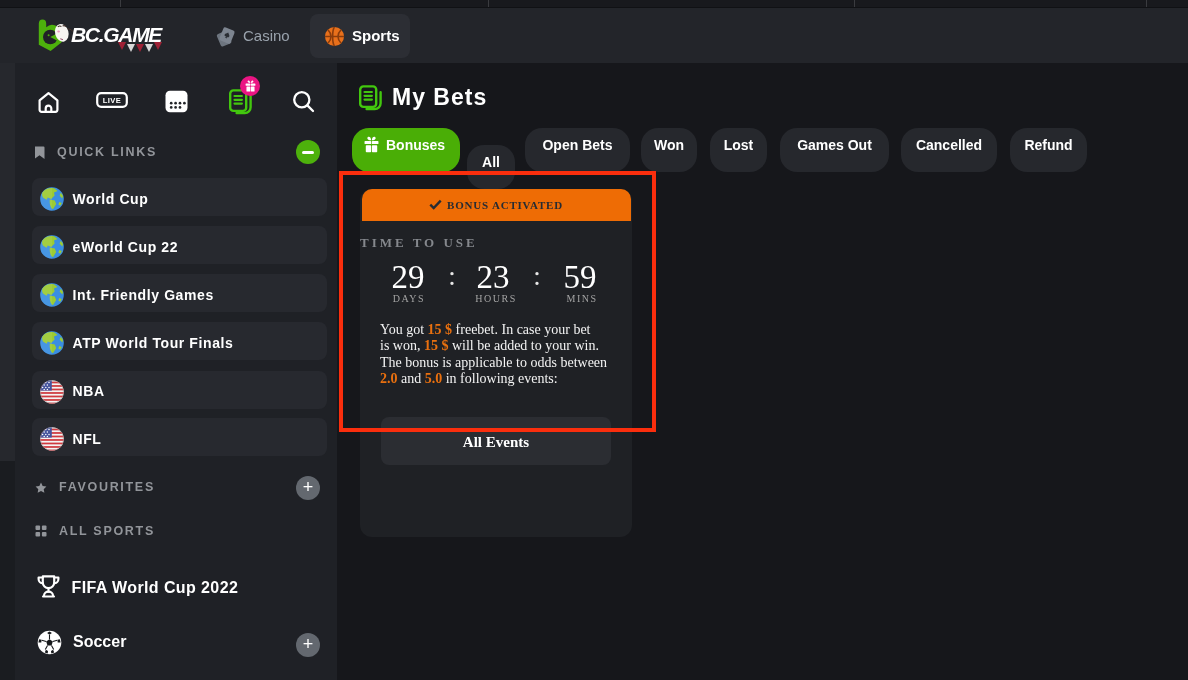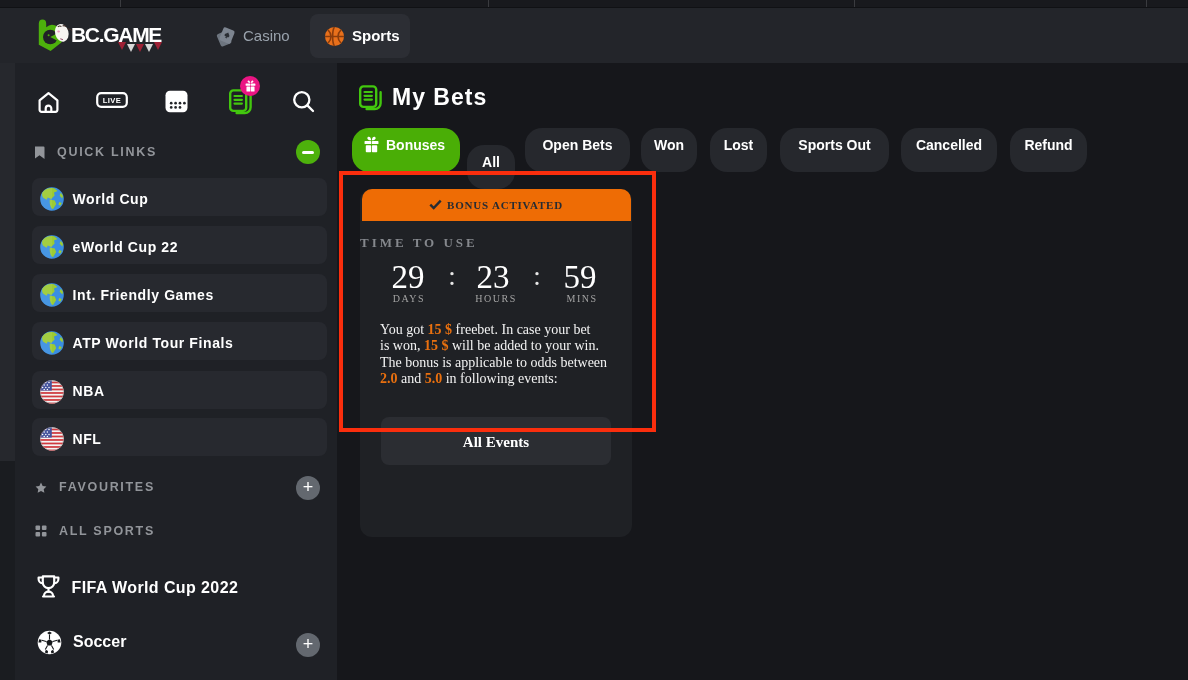--- a/index.html
+++ b/index.html
@@ -2,21 +2,21 @@
 <html><head>
 <meta charset="utf-8">
 <style>
   * { margin:0; padding:0; box-sizing:border-box; }
   html,body { width:1188px; height:680px; background:#16171b; font-family:"Liberation Sans", sans-serif; overflow:hidden; }
   .abs { position:absolute; }
   #stage { position:relative; width:1188px; height:680px; }
   #topstrip { left:0; top:0; width:1188px; height:8px; background:#18191d; border-bottom:1px solid #101114; }
   .vline { position:absolute; top:0; width:1px; height:7px; background:#3a3b3f; }
   #header { left:0; top:8px; width:1188px; height:55px; background:#23252a; }
-  #logotext { left:71px; top:15px; font-size:21px; font-weight:bold; color:#fff; letter-spacing:-1.3px; }
+  #logotext { left:71px; top:15px; font-size:21px; font-weight:bold; color:#fff; letter-spacing:-1.3px;font-style:italic; }
   #casino { left:243px; top:19px; color:#99a2ac; font-size:15px; }
   #sportsbtn { left:310px; top:6px; width:100px; height:44px; background:#2c2e34; border-radius:8px; }
   #sportstext { left:352px; top:19px; font-size:15px; font-weight:bold; color:#fff; }
   #leftstrip { left:0; top:63px; width:15px; height:617px; background:#1a1c20; }
   #thumb { left:0; top:63px; width:15px; height:398px; background:#26282d; }
   #sidebar { left:15px; top:63px; width:322px; height:617px; background:#1f2126; }
   .srow { position:absolute; left:16.5px; width:295px; height:38px; background:#27292f; border-radius:8px; }
   .srow .txt { position:absolute; left:41px; top:54%; transform:translateY(-50%); color:#fff; font-weight:bold; font-size:14px; letter-spacing:0.6px; }
   .srow svg { position:absolute; left:8px; top:9px; }
   .seclabel { position:absolute; color:#92959a; font-weight:bold; font-size:12.5px; letter-spacing:1.7px; }
@@ -340,21 +340,21 @@
             <rect x="2.6" y="12" width="6.9" height="9" rx="1"></rect>
             <rect x="10.5" y="12" width="6.9" height="9" rx="1"></rect>
             <path d="M9.5 5.5 C6.5 5.5 4.6 4.6 4.6 2.9 A2 2 0 0 1 8.2 1.7 C8.9 2.6 9.5 4 9.5 5.5 Z"></path>
             <path d="M10.5 5.5 C13.5 5.5 15.4 4.6 15.4 2.9 A2 2 0 0 0 11.8 1.7 C11.1 2.6 10.5 4 10.5 5.5 Z"></path>
           </g>
         </svg>Bonuses</div>
     <div class="pill" style="left:130px; width:48px;margin-top:17px;">All</div>
     <div class="pill" style="left:188px; width:105px;">Open Bets</div>
     <div class="pill" style="left:304px; width:56px;">Won</div>
     <div class="pill" style="left:373px; width:57px;">Lost</div>
-    <div class="pill" style="left:443px; width:109px;">Sports Out</div>
+    <div class="pill" style="left:443px; width:109px;">Games Out</div>
     <div class="pill" style="left:564px; width:96px;">Cancelled</div>
     <div class="pill" style="left:673px; width:77px;">Refund</div>
 
     <div class="abs" id="card">
       <div class="abs" id="obar"><svg style="position:relative; top:1px; margin-right:5px;" width="13" height="11" viewBox="0 0 13 11">
             <path d="M1.3 5.6 L4.7 9 L11.7 1.6" stroke="#262c33" stroke-width="2.4" fill="none"></path>
           </svg>BONUS ACTIVATED</div>
       <div class="abs" id="ttu">TIME TO USE</div>
       <div class="cnum" style="left:8px;">29</div>
       <div class="ccol" style="left:82px;">:</div>

